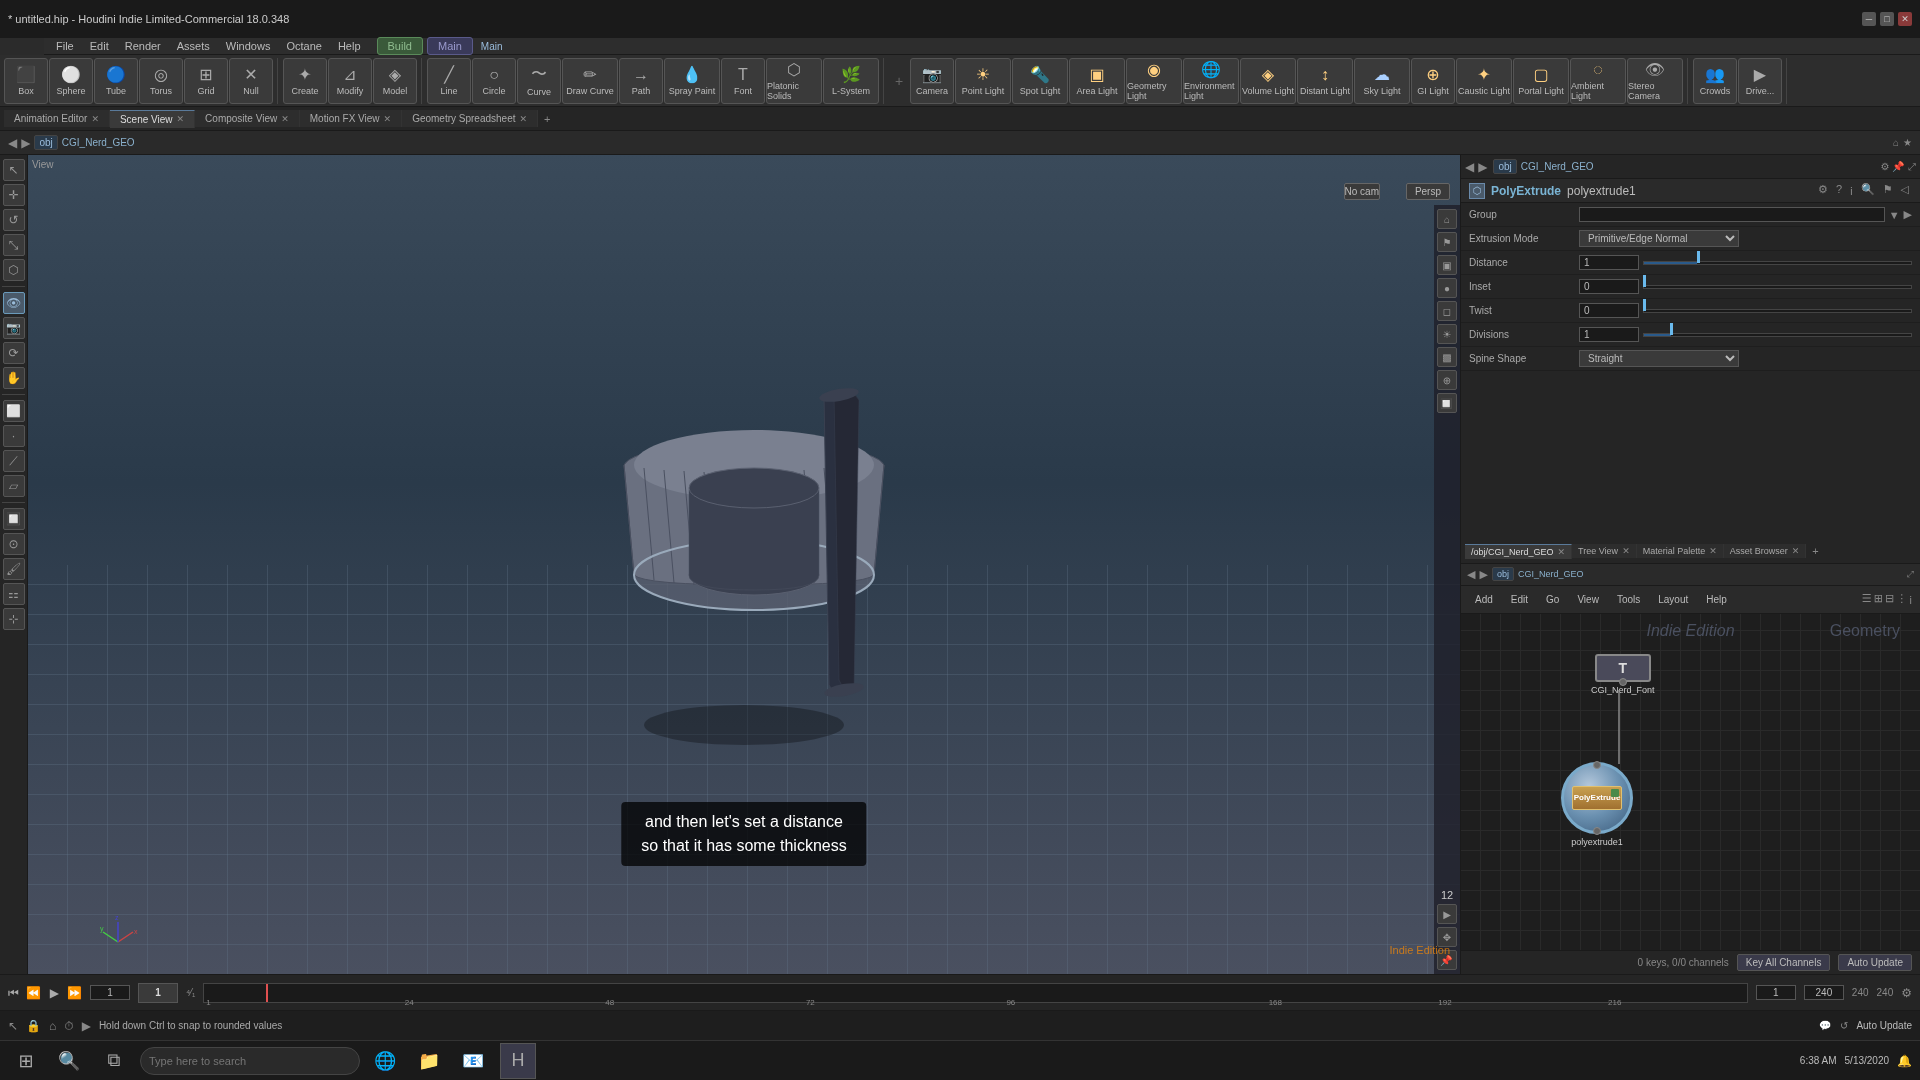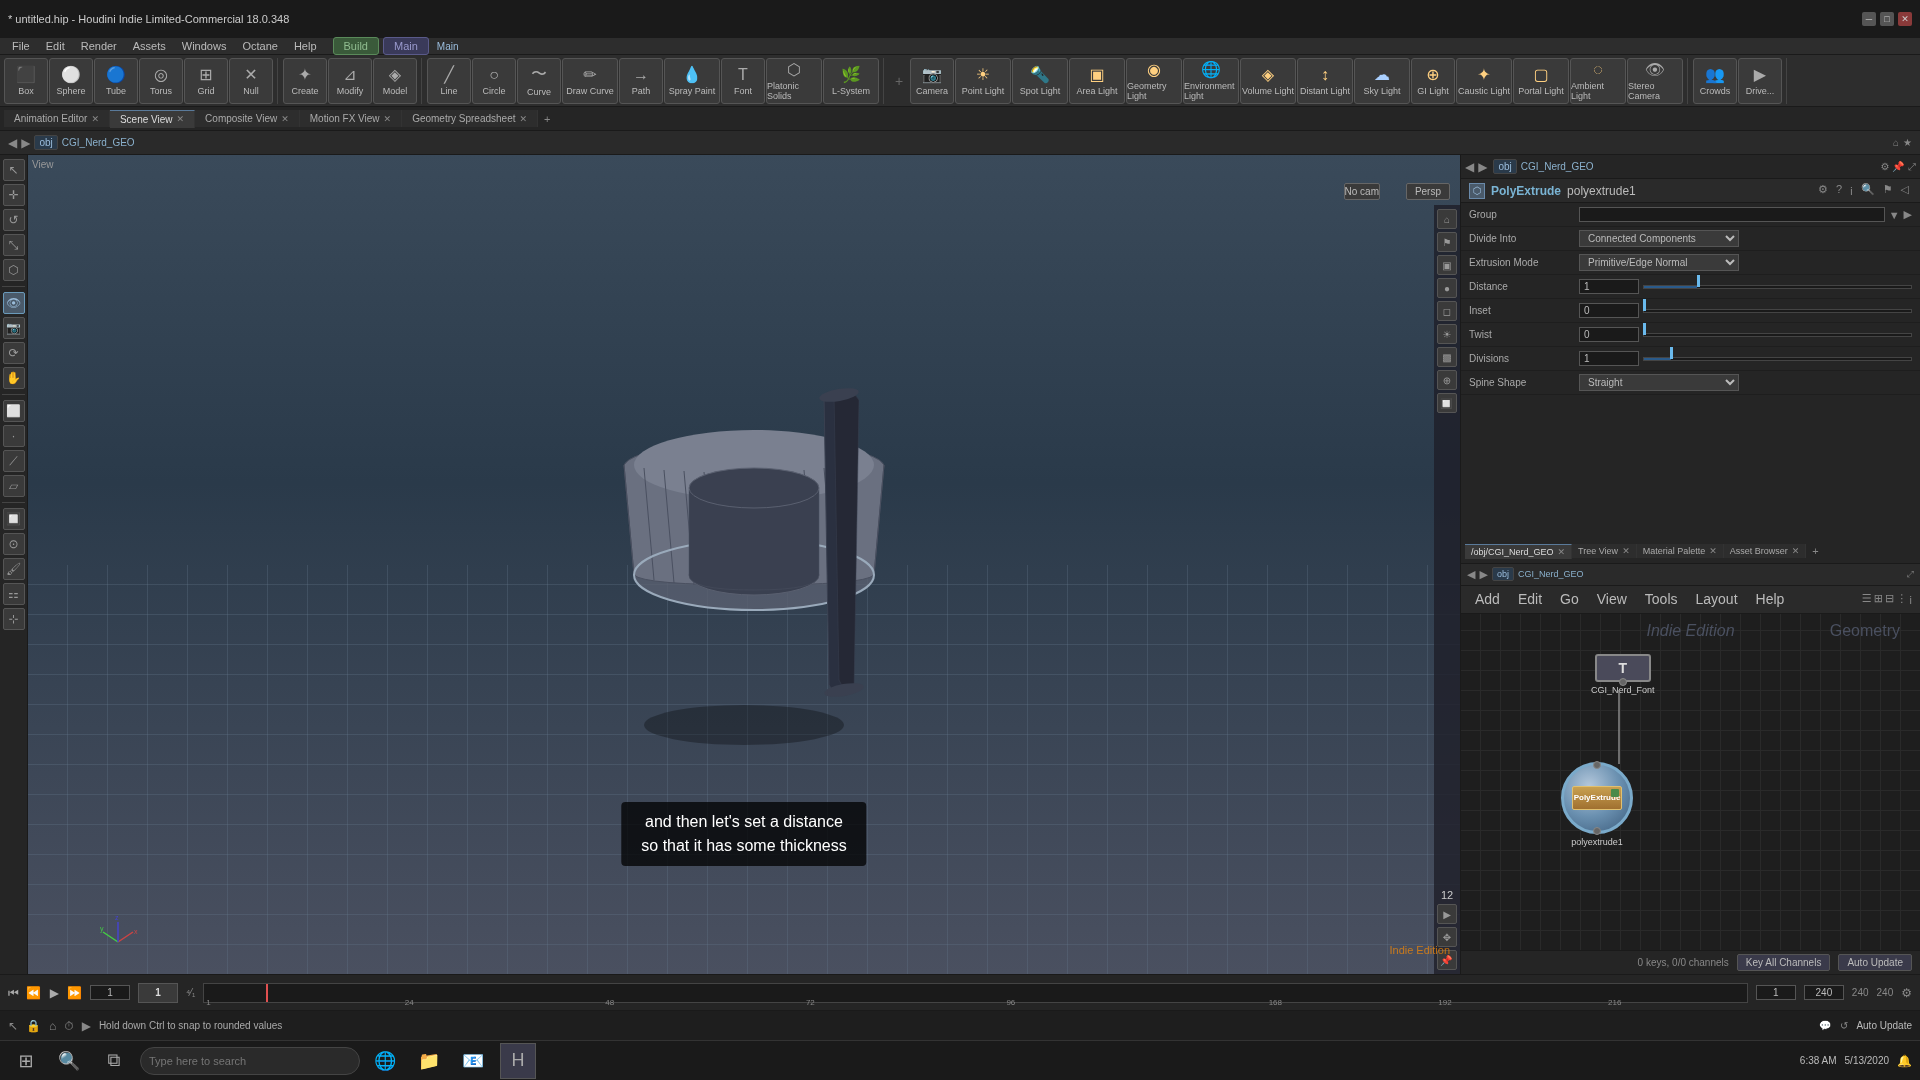--- a/index.html
+++ b/index.html
@@ -4,21 +4,21 @@
   <style>
     * { box-sizing: border-box; margin: 0; padding: 0; }
     body { font-family: 'Segoe UI', Arial, sans-serif; font-size: 11px; background: #2b2b2b; color: #ccc; overflow: hidden; width: 1920px; height: 1080px; }
     
     
     #titlebar { background: #1a1a1a; height: 38px; display: flex; align-items: center; padding: 0 8px; justify-content: space-between; text-align: center; }
     #titlebar .win-controls { display: flex; gap: 4px; }
     #titlebar .win-btn { width: 14px; height: 14px; background: #555; border-radius: 2px; display: flex; align-items: center; justify-content: center; font-size: 9px; cursor: pointer; color: #ccc; }
     
     
-    #menubar { background: #2d2d2d; height: 14px; display: flex; align-items: center; padding: 8px 4px; border-bottom: 1px solid #1a1a1a; }
+    #menubar { background: #2d2d2d; height: 14px; display: flex; align-items: center; padding: 8px 4px; border-bottom: 1px solid #1a1a1a; margin-left: 44px; }
     #menubar .menu-item { padding: 2px 8px; font-size: 11px; color: #bbb; cursor: pointer; }
     #menubar .build-btn { background: #3a5a3a; border: 1px solid #5a8a5a; padding: 2px 10px; border-radius: 3px; color: #8fbc8f; font-size: 11px; margin-left: 8px; cursor: pointer; }
     #menubar .main-dropdown { background: #3a3a5a; border: 1px solid #5a5a8a; padding: 2px 10px; border-radius: 3px; color: #9999cc; font-size: 11px; margin-left: 4px; cursor: pointer; }
     
     
     #toolbar1 { background: #2d2d2d; height: 52px; display: flex; align-items: center; padding: 2px 4px; border-bottom: 1px solid #1a1a1a; overflow: hidden; gap: 1px; }
     .tool-group { display: flex; align-items: center; border-right: 1px solid #444; padding-right: 4px; margin-right: 4px; gap: 1px; }
     .tool-btn { display: flex; flex-direction: column; align-items: center; justify-content: center; width: 44px; height: 46px; background: #3a3a3a; border: 1px solid #555; border-radius: 3px; cursor: pointer; font-size: 9px; color: #bbb; gap: 2px; }
     .tool-btn .icon { font-size: 16px; color: #aaa; }
     .tool-btn-wide { width: 56px; }
@@ -91,21 +91,21 @@
     .vp-tool { width: 20px; height: 20px; background: #3a3a3a; border: 1px solid #555; border-radius: 2px; display: flex; align-items: center; justify-content: center; font-size: 10px; color: #999; cursor: pointer; }
     
     
     #path-bar { background: #2a2a2a; height: 24px; display: flex; align-items: center; padding: 0 8px; border-bottom: 1px solid #1a1a1a; gap: 4px; }
     
     
     .indie-watermark { position: absolute; bottom: 18px; right: 10px; color: #ff8c00; font-size: 11px; opacity: 0.7; }
     
     
     #ng-toolbar { height: 28px; background: #2a2a2a; border-bottom: 1px solid #1a1a1a; display: flex; align-items: center; padding: 0 8px; gap: 6px; }
-    .ng-btn { font-size: 14px; color: #bbb; cursor: pointer; padding: 2px 6px; border-radius: 2px; }
+    .ng-btn { font-size: 10px; color: #bbb; cursor: pointer; padding: 2px 6px; border-radius: 2px; }
     
     
     #taskbar { height: 40px; background: #1a1a1a; border-top: 1px solid #333; display: flex; align-items: center; padding: 0 8px; gap: 8px; position: absolute; bottom: 0; left: 0; right: 0; }
     .taskbar-btn { width: 36px; height: 36px; display: flex; align-items: center; justify-content: center; font-size: 18px; cursor: pointer; color: #aaa; }
     #taskbar-search { background: #2a2a2a; border: 1px solid #444; height: 28px; width: 220px; padding: 0 8px; font-size: 11px; color: #bbb; border-radius: 14px; }
     .taskbar-right { margin-left: auto; display: flex; align-items: center; gap: 8px; font-size: 10px; color: #bbb; }
     
     
     #app-content { height: calc(1080px - 40px); display: flex; flex-direction: column; }
     
@@ -490,29 +490,20 @@
 
         <div class="prop-row">
           <span class="prop-label">Group</span>
           <div class="prop-value">
             <input class="prop-input" style="flex: 1 1 0%;" value="">
             <span style="color:#888;cursor:pointer;">▼</span>
             <span style="color:#888;cursor:pointer;">▶</span>
           </div>
         </div>
 
-        <div class="prop-row">
-          <span class="prop-label">Divide Into</span>
-          <div class="prop-value">
-            <select class="prop-dropdown">
-              <option>Connected Components</option>
-              <option>All Primitives</option>
-            </select>
-          </div>
-        </div>
 
 
         <div class="prop-row">
           <span class="prop-label">Extrusion Mode</span>
           <div class="prop-value">
             <select class="prop-dropdown">
               <option>Primitive/Edge Normal</option>
               <option>Point Normal</option>
             </select>
           </div>

